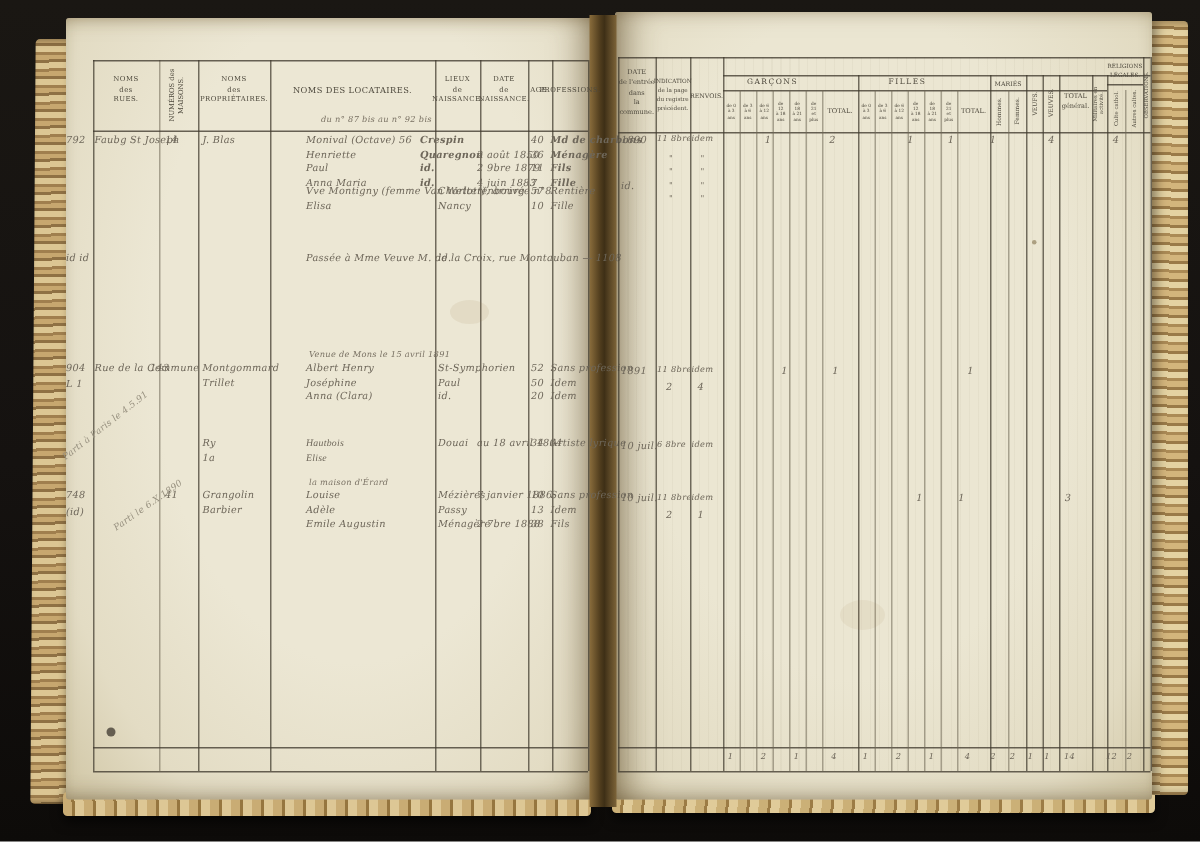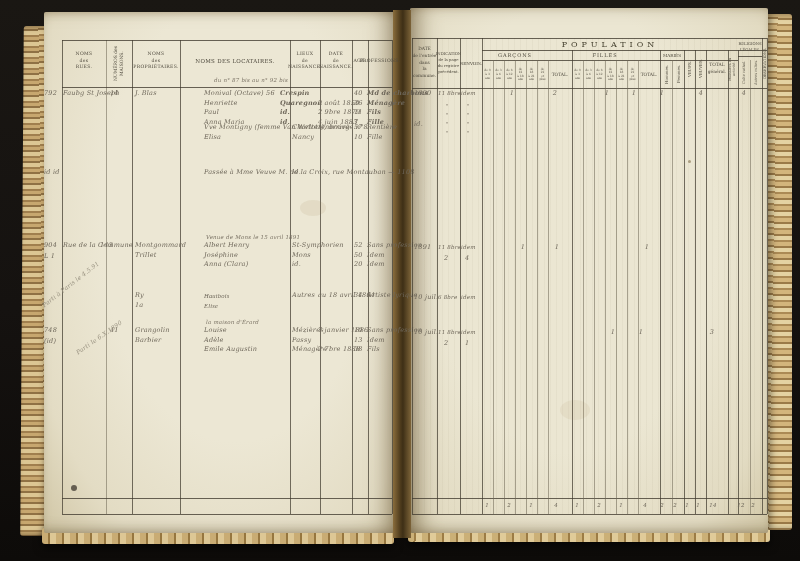--- a/index.html
+++ b/index.html
@@ -31,21 +31,20 @@
 
 <div class="scene">
   <div class="deckle left"></div>
   <div class="deckle bottoml"></div>
   <div class="deckle bottomr"></div>
   <div class="deckle right"></div>
   <div class="page left"></div>
   <div class="page right"></div>
   <div class="gutter"></div>
   <div class="texture"></div>
-  <div class="poptitle">POPULATION</div>
   <div id="overlay">
       <div class="vl" style="left:62px;top:40px;height:474px;"></div>
       <div class="vl thin" style="left:106px;top:40px;height:474px;"></div>
       <div class="vl" style="left:132px;top:40px;height:474px;"></div>
       <div class="vl" style="left:180px;top:40px;height:474px;"></div>
       <div class="vl" style="left:290px;top:40px;height:474px;"></div>
       <div class="vl" style="left:320px;top:40px;height:474px;"></div>
       <div class="vl" style="left:352px;top:40px;height:474px;"></div>
       <div class="vl" style="left:368px;top:40px;height:474px;"></div>
       <div class="vl" style="left:392px;top:40px;height:474px;"></div>
@@ -109,33 +108,33 @@
       <div class="hw" style="left:44px;top:252px;">L 1</div>
       <div class="hw" style="left:63px;top:241px;">Rue de la Commune</div>
       <div class="hw" style="left:100px;top:241px;">143</div>
       <div class="hw" style="left:135px;top:241px;">Montgommard
 Trillet</div>
       <div class="hw sm" style="left:206px;top:233px;">Venue de Mons le 15 avril 1891</div>
       <div class="hw" style="left:204px;top:241px;">Albert Henry
 Joséphine
 Anna  (Clara)</div>
       <div class="hw" style="left:292px;top:241px;">St-Symphorien
-Mons
+Paul
 id.</div>
       <div class="hw" style="left:354px;top:241px;">52
 50
 20</div>
       <div class="hw" style="left:367px;top:241px;">Sans profession
 Idem
 Idem</div>
       <div class="hw" style="left:135px;top:291px;">Ry
 1a</div>
       <div class="hw" style="left:204px;top:291px;font-family:Liberation Serif, serif;">Hautbois
 Elise</div>
-      <div class="hw" style="left:292px;top:291px;">Autres</div>
+      <div class="hw" style="left:292px;top:291px;">Douai</div>
       <div class="hw" style="left:318px;top:291px;">au 18 avril 1864</div>
       <div class="hw" style="left:354px;top:291px;">34</div>
       <div class="hw" style="left:367px;top:291px;">Artiste lyrique</div>
       <div class="hw pencil" style="left:40px;top:302px;transform:rotate(-38deg);transform-origin:left top;">Parti à Paris le 4.5.91</div>
       <div class="hw" style="left:44px;top:326px;">748</div>
       <div class="hw" style="left:44px;top:337px;">(id)</div>
       <div class="hw" style="left:110px;top:326px;">41</div>
       <div class="hw" style="left:135px;top:326px;">Grangolin
 Barbier</div>
       <div class="hw sm" style="left:206px;top:318px;">la maison  d'Érard</div>

